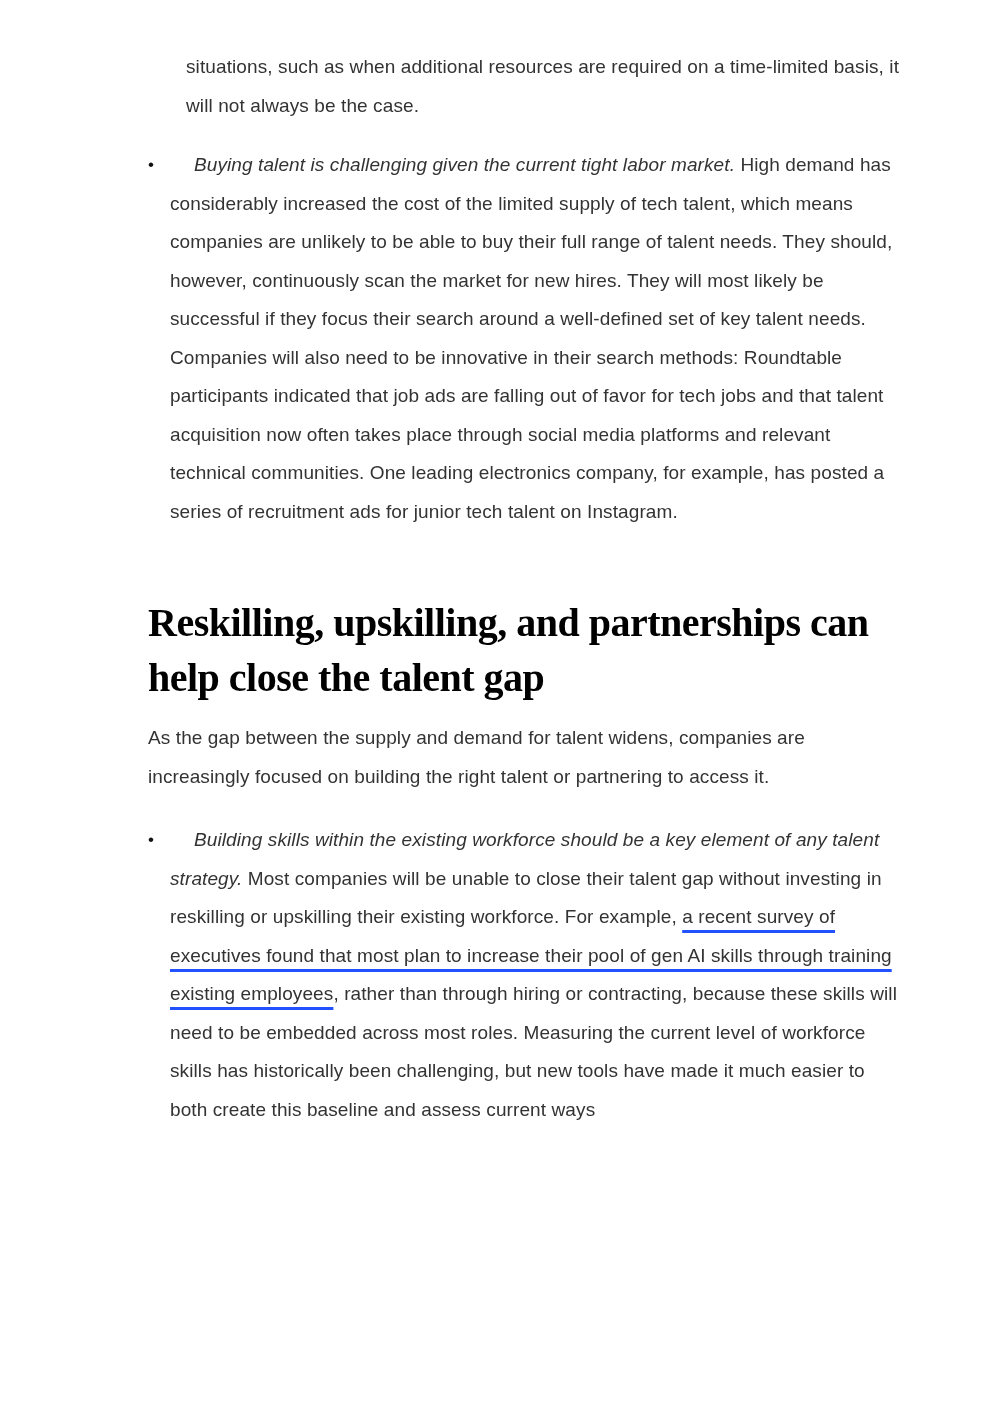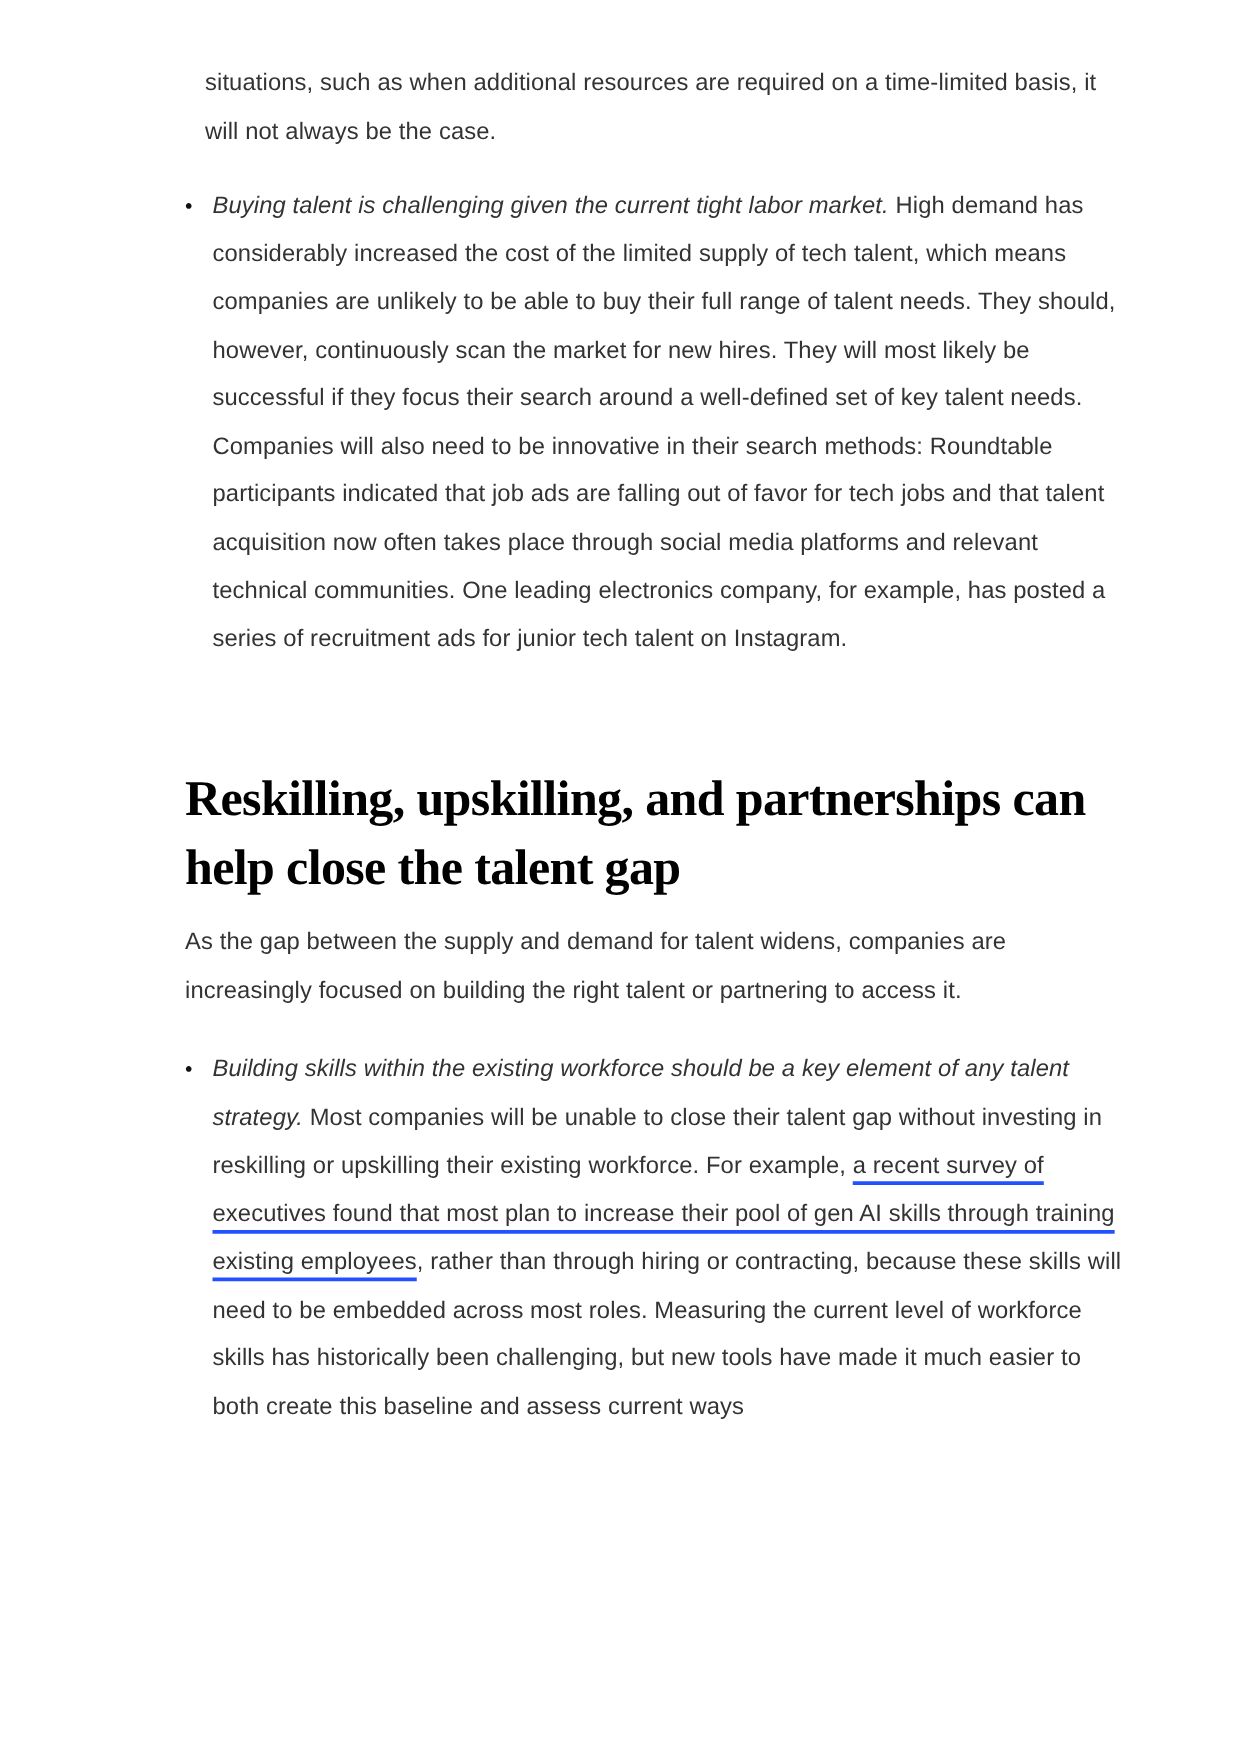--- a/index.html
+++ b/index.html
@@ -19,38 +19,38 @@
     top: 48px;
     width: 752px;
   }
   .para, .bullet-text {
     font-size: 19px;
     line-height: 38.5px;
     letter-spacing: 0.1px;
     font-weight: 400;
     color: #333333;
   }
-  .para.indented { margin-left: 16px; }
+  .para.indented { margin-left: 38px; }
   .bullet-item {
     display: flex;
     align-items: flex-start;
   }
   .bullet-item.first { margin-top: 21px; }
   .bullet-item.second { margin-top: 25px; }
   .bullet-dot {
     flex: 0 0 22px;
     width: 22px;
     font-size: 17px;
     line-height: 38.5px;
     color: #111111;
   }
   .bullet-text { flex: 1 1 auto; }
-  .bullet-text em { font-style: italic; }
+  .bullet-text em { font-style: italic; margin-left: 24px; }
   .section-heading {
-    margin-top: 80px;
+    margin-top: 64px;
     max-width: 724px;
     font-family: "Liberation Serif", "DejaVu Serif", serif;
     font-weight: 700;
     font-size: 40px;
     line-height: 55px;
     letter-spacing: -0.5px;
     color: #000000;
   }
   .para.after-heading { margin-top: 14px; }
   .inline-link {

